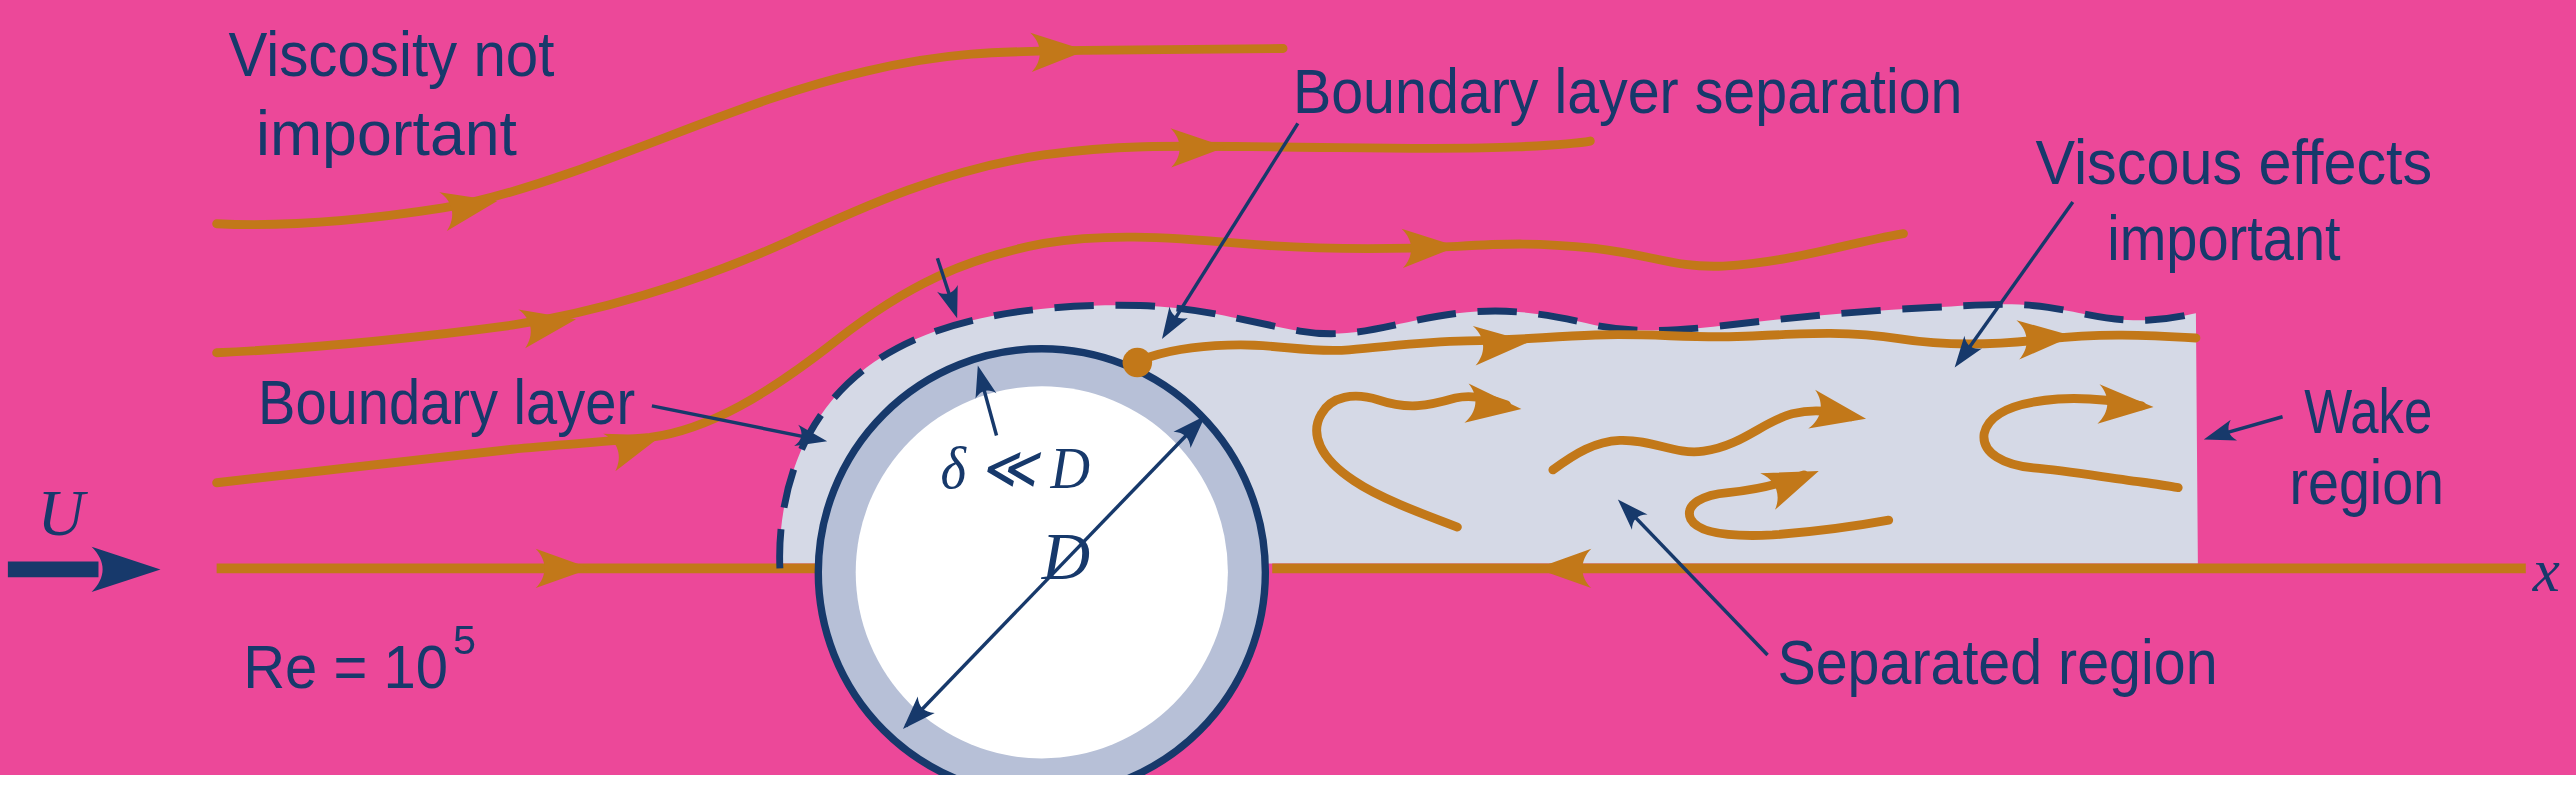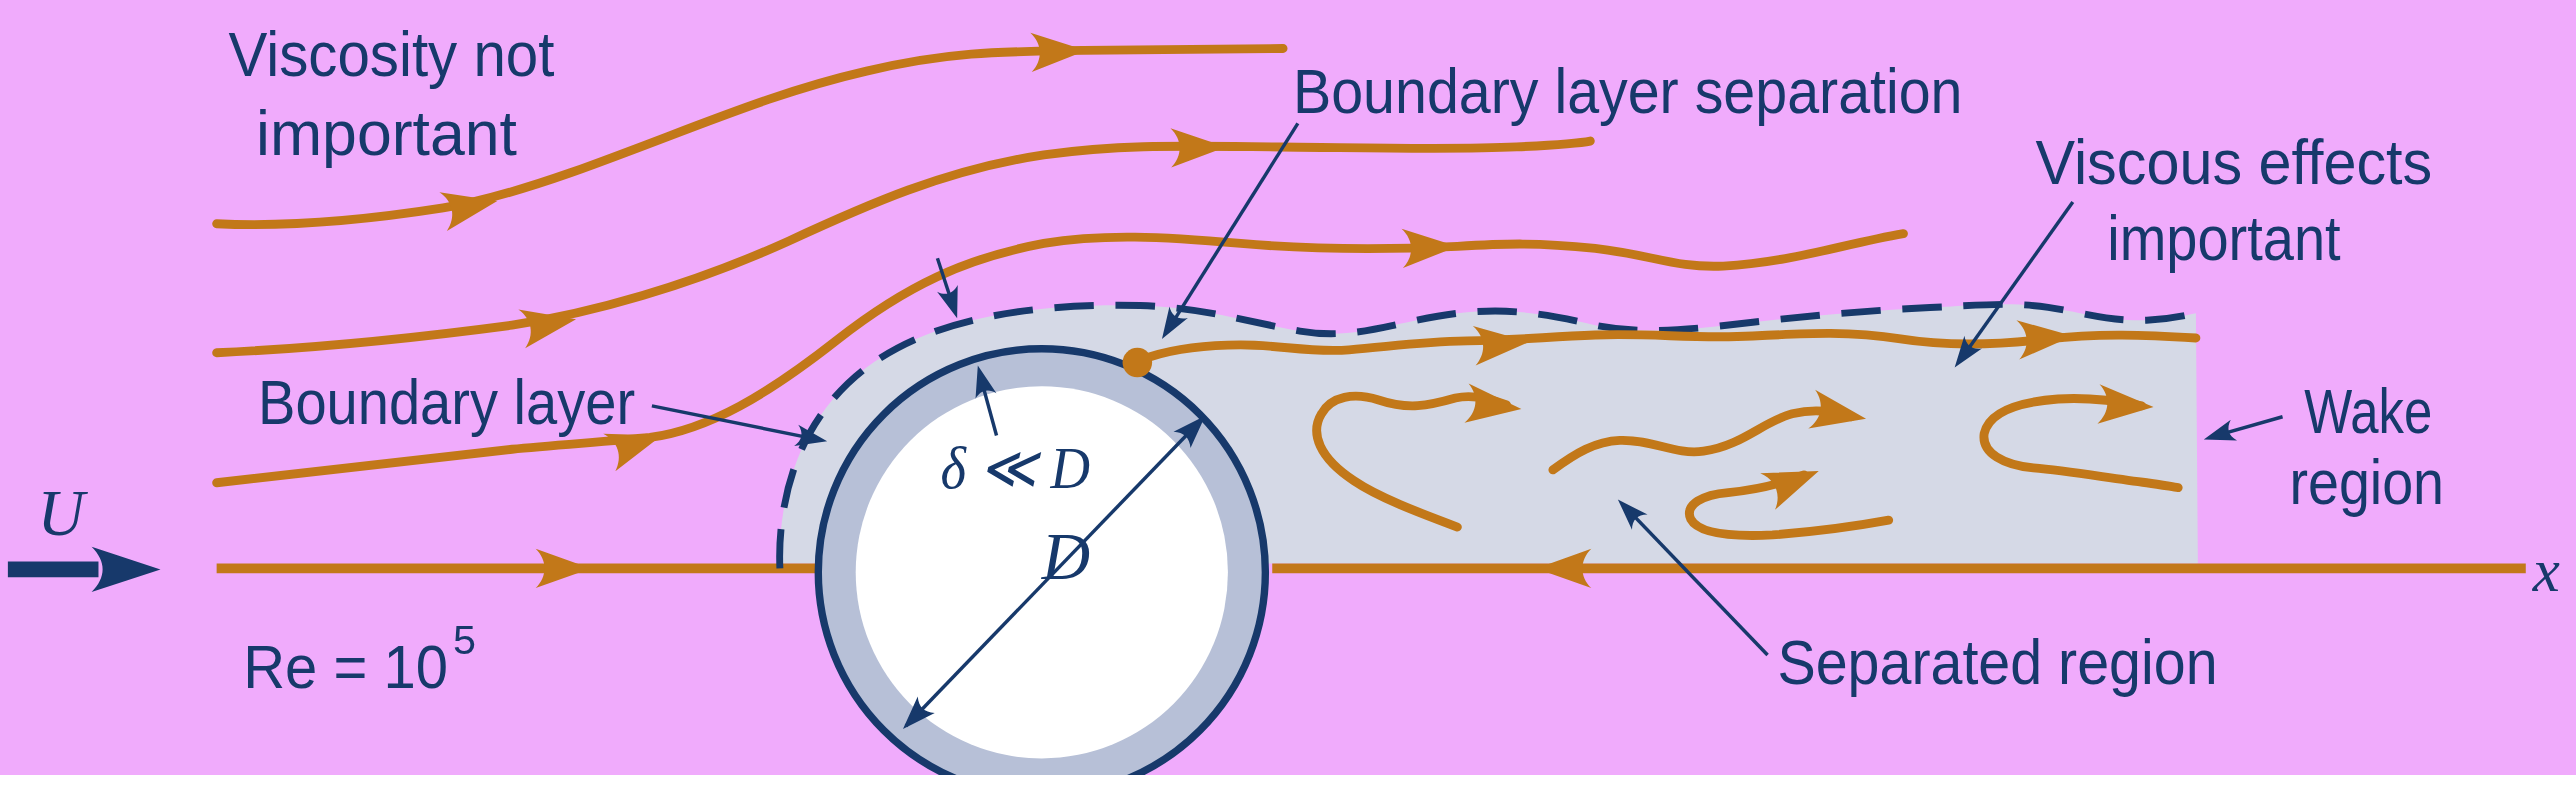--- a/index.html
+++ b/index.html
@@ -1,16 +1,16 @@
 <!DOCTYPE html>
 <html><head>
 <meta charset="utf-8">
 <style>
   html,body{margin:0;padding:0;background:#ffffff;}
-  .stage{position:relative;width:2576px;height:775px;background:#f0abfc;overflow:hidden;}
+  .stage{position:relative;width:2576px;height:775px;background:#ec4899;overflow:hidden;}
   svg{display:block;}
   .lbl{font-family:"Liberation Sans", sans-serif;fill:#17396B;}
   .math{font-family:"Liberation Serif", serif;font-style:italic;fill:#17396B;}
   .stream{stroke:#C27819;stroke-width:9;fill:none;stroke-linecap:round;}
   .axisline{stroke:#C27819;stroke-width:10;fill:none;}
   .oarrow{fill:#C27819;stroke:none;}
   .narrow{fill:#17396B;stroke:none;}
   .leader{stroke:#17396B;stroke-width:3.5;fill:none;}
   .dashed{stroke:#17396B;stroke-width:7;fill:none;stroke-dasharray:40 22;stroke-linecap:butt;}
 </style>

